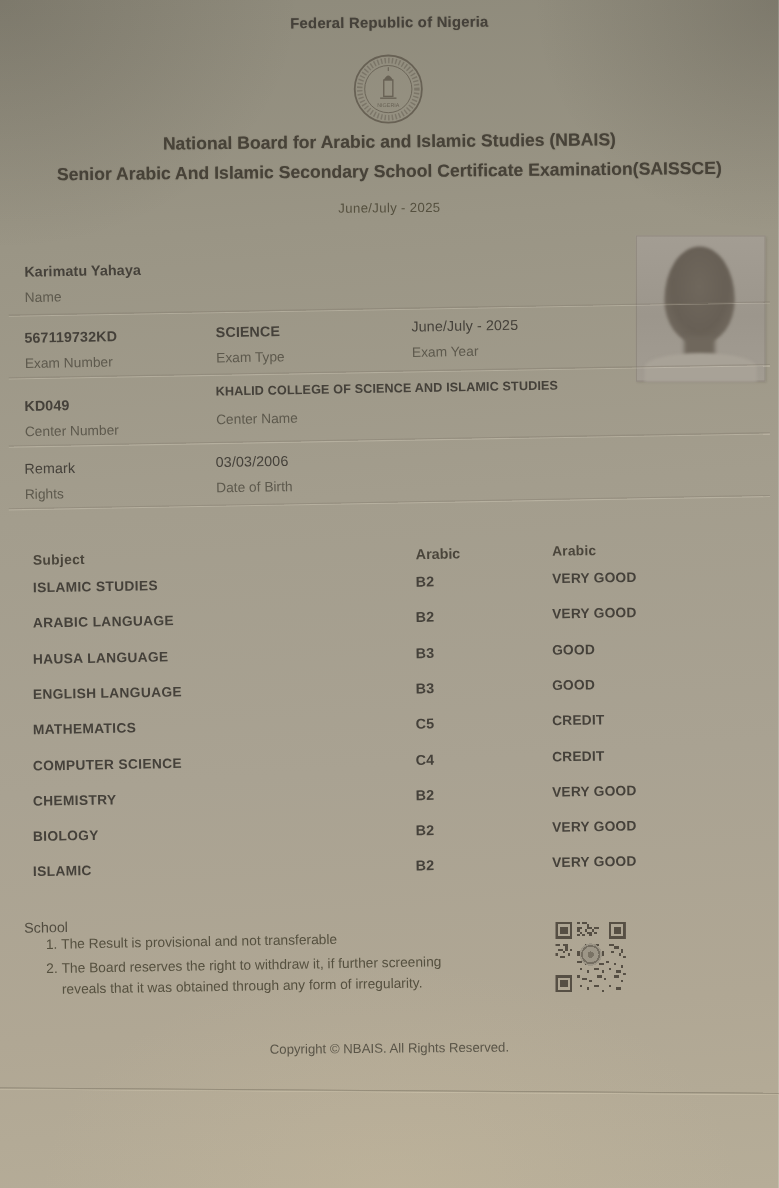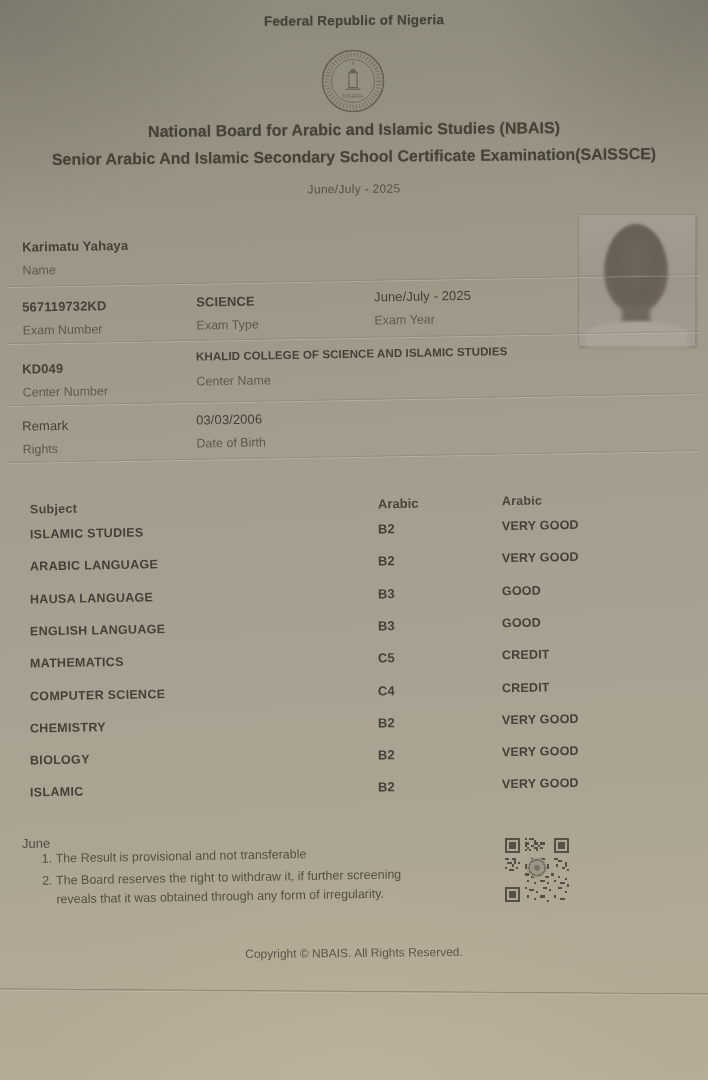--- a/index.html
+++ b/index.html
@@ -184,21 +184,21 @@
     <span class="t-sub">BIOLOGY</span>
     <span class="t-gr">B2</span>
     <span class="t-rem">VERY GOOD</span>
   </div>
   <div class="abs tilt" style="left:0;top:786px;width:708px;height:16px;">
     <span class="t-sub">ISLAMIC</span>
     <span class="t-gr">B2</span>
     <span class="t-rem">VERY GOOD</span>
   </div>
 
-  <div class="abs notes-title tilt">June</div>
+  <div class="abs notes-title tilt">School</div>
   <ol class="abs notes-list tilt">
     <li>The Result is provisional and not transferable</li>
     <li>The Board reserves the right to withdraw it, if further screening reveals that it was obtained through any form of irregularity.</li>
   </ol>
 
   <div class="abs qr">
     <svg viewBox="0 0 29 29" width="64" height="66" shape-rendering="crispEdges">
       <g fill="#564f44">
         <path d="M0 0h7v7h-7z M1 1h5v5h-5z M2 2h3v3h-3z" fill-rule="evenodd"></path>
         <path d="M22 0h7v7h-7z M23 1h5v5h-5z M24 2h3v3h-3z" fill-rule="evenodd"></path>

